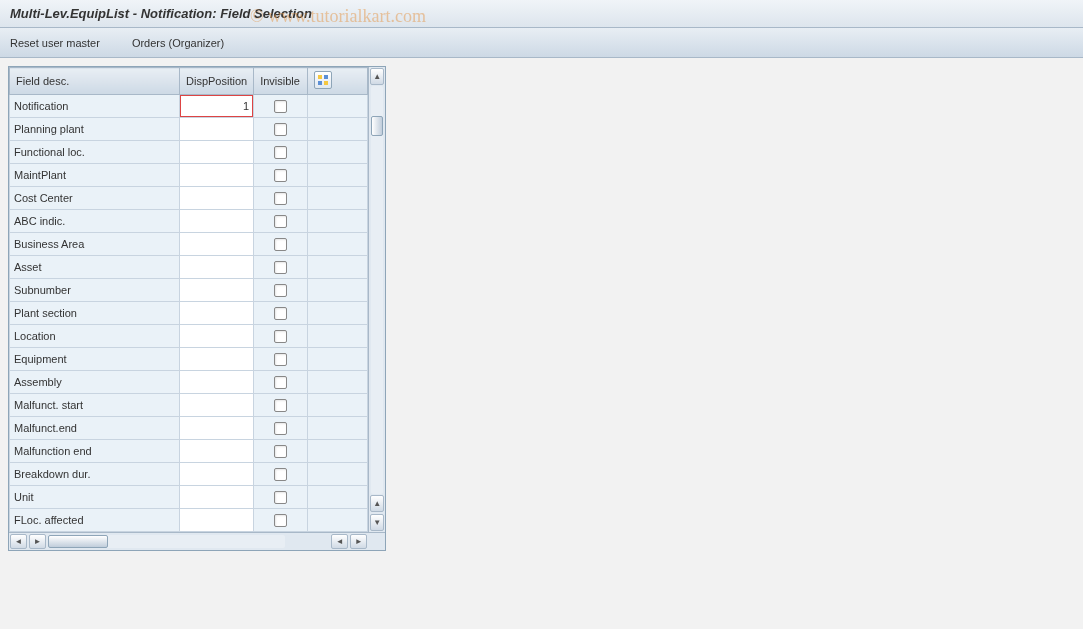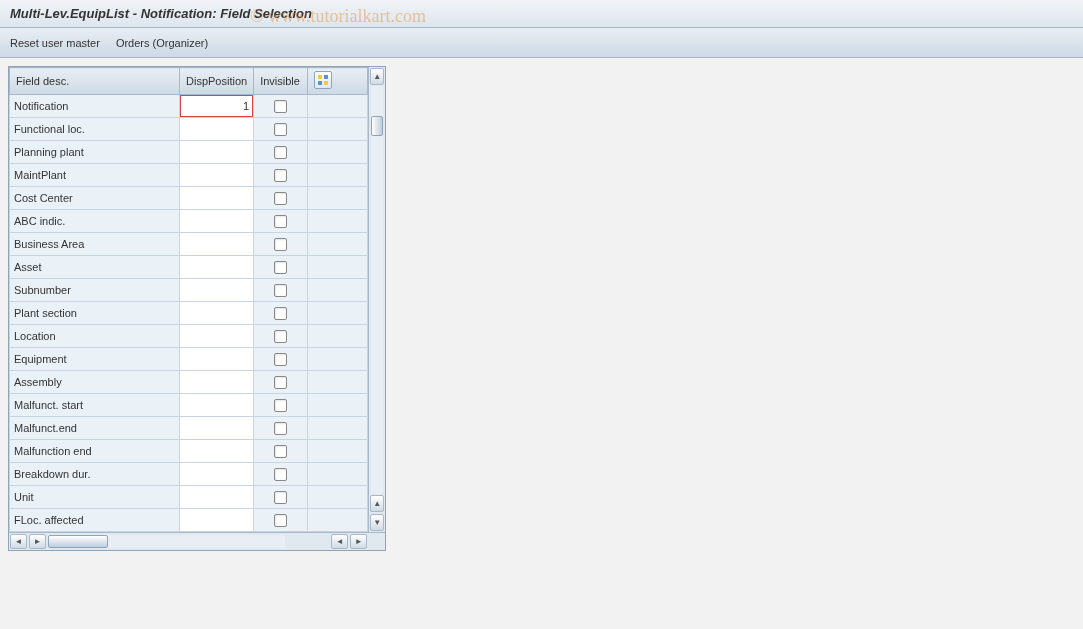--- a/index.html
+++ b/index.html
@@ -32,21 +32,21 @@
       color: #333;
     }
     
     .toolbar-bar {
       background: linear-gradient(to bottom, #e8eef4 0%, #cdd9e5 100%);
       border-bottom: 1px solid #a8b8c8;
       padding: 5px 10px;
       height: 30px;
       display: flex;
       align-items: center;
-      gap: 16px;
+      gap: 32px;
       color: #333;
       font-size: 11px;
     }
     
     .toolbar-item {
       cursor: pointer;
     }
     
     .content-area {
       padding: 8px;
@@ -296,29 +296,29 @@
             <tr>
               <td class="col-field-desc">
                 <span class="cell-text">Notification</span>
               </td>
               <td class="col-disp-pos white-cell"><input type="text" class="cell-input highlighted" value="1" style=""></td>
               <td class="col-invisible"><span class="chk"></span></td>
               <td style="background: rgb(234, 242, 248);"></td>
             </tr>
             <tr>
               <td class="col-field-desc">
+                <span class="cell-text">Planning plant</span>
+              </td>
+              <td class="col-disp-pos white-cell"><input type="text" class="cell-input" style=""></td>
+              <td class="col-invisible"><span class="chk"></span></td>
+              <td style="background: rgb(234, 242, 248);"></td>
+            </tr>
+            <tr>
+              <td class="col-field-desc">
                 <span class="cell-text">Functional loc.</span>
-              </td>
-              <td class="col-disp-pos white-cell"><input type="text" class="cell-input" style=""></td>
-              <td class="col-invisible"><span class="chk"></span></td>
-              <td style="background: rgb(234, 242, 248);"></td>
-            </tr>
-            <tr>
-              <td class="col-field-desc">
-                <span class="cell-text">Planning plant</span>
               </td>
               <td class="col-disp-pos white-cell"><input type="text" class="cell-input" style=""></td>
               <td class="col-invisible"><span class="chk"></span></td>
               <td style="background: rgb(234, 242, 248);"></td>
             </tr>
             <tr>
               <td class="col-field-desc">
                 <span class="cell-text">MaintPlant</span>
               </td>
               <td class="col-disp-pos white-cell"><input type="text" class="cell-input" style=""></td>

